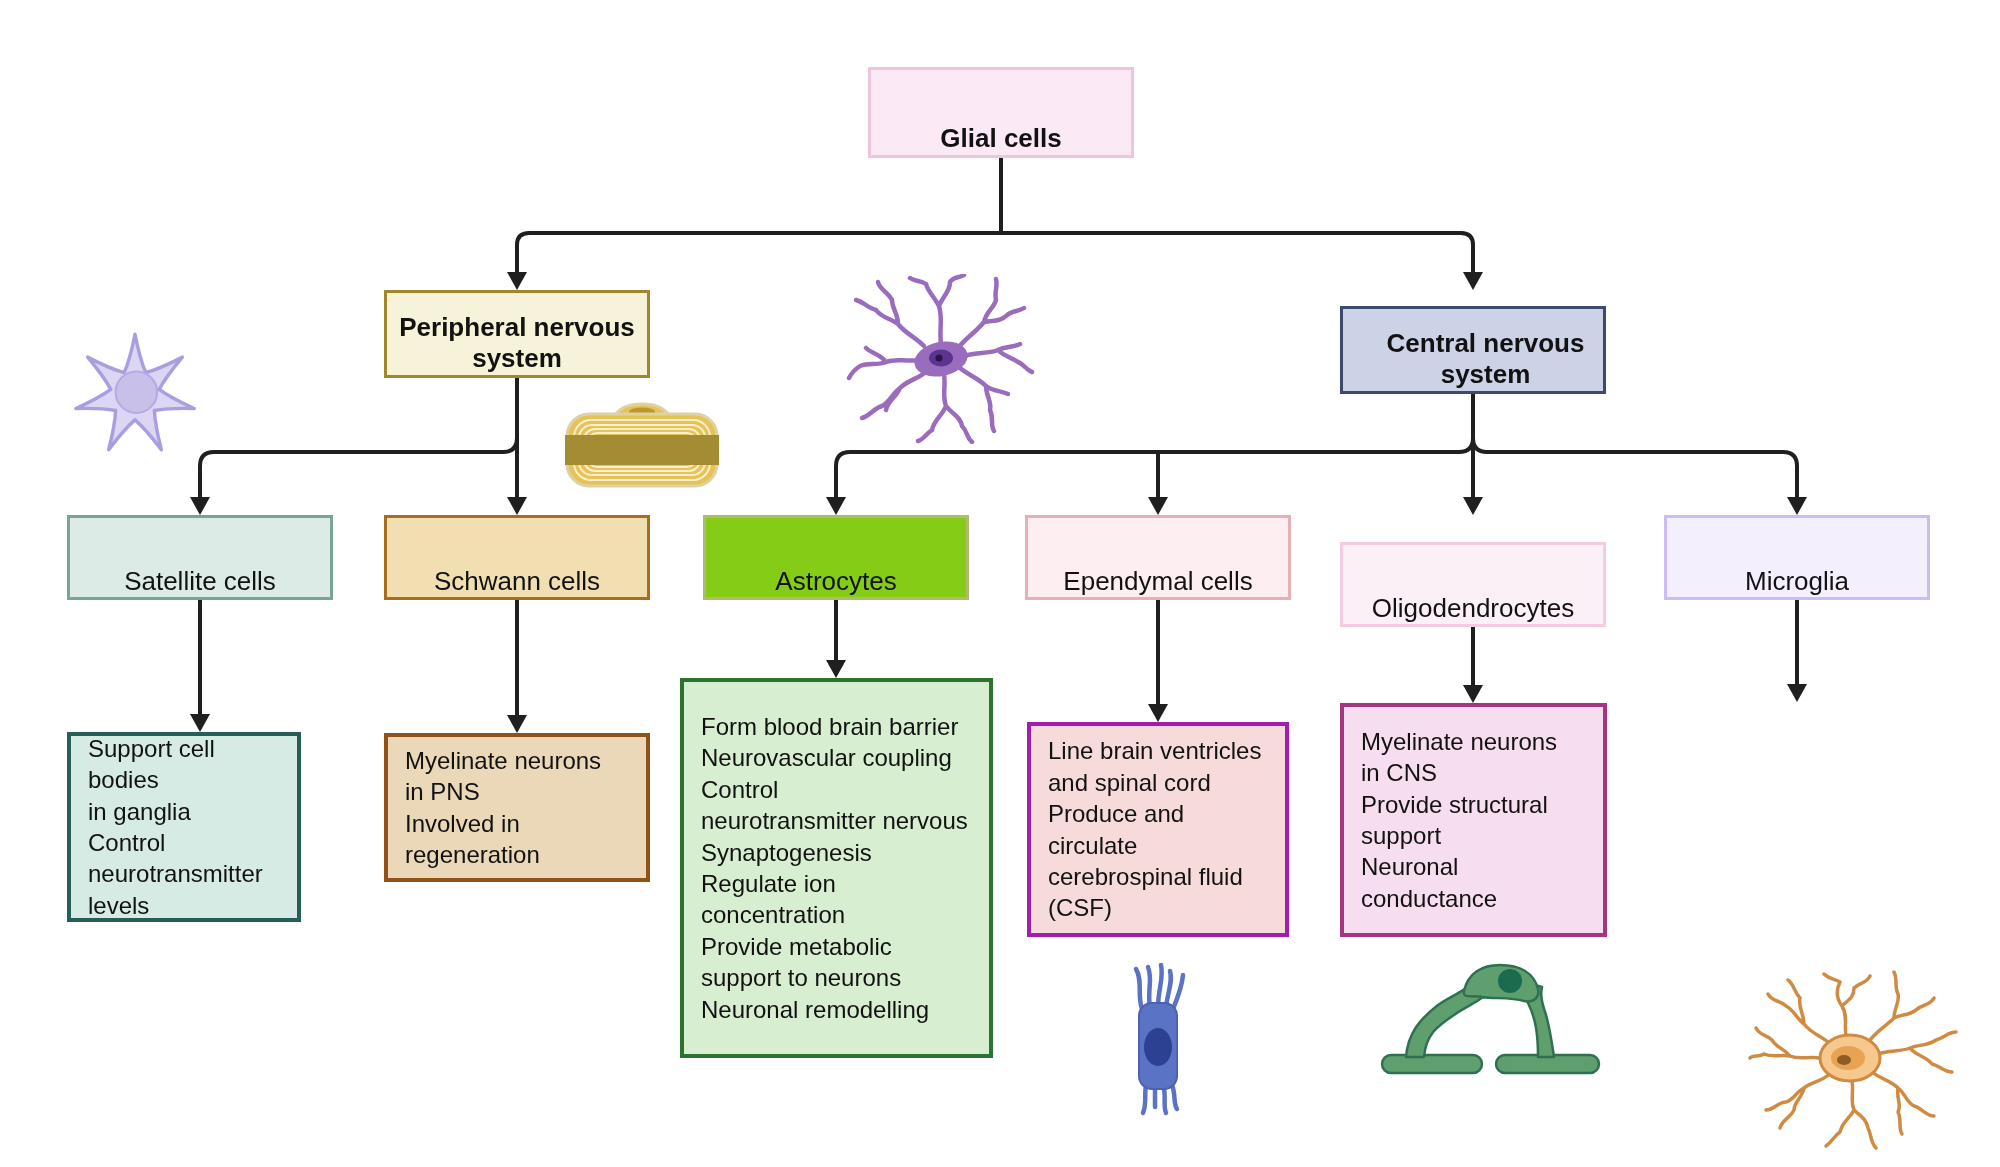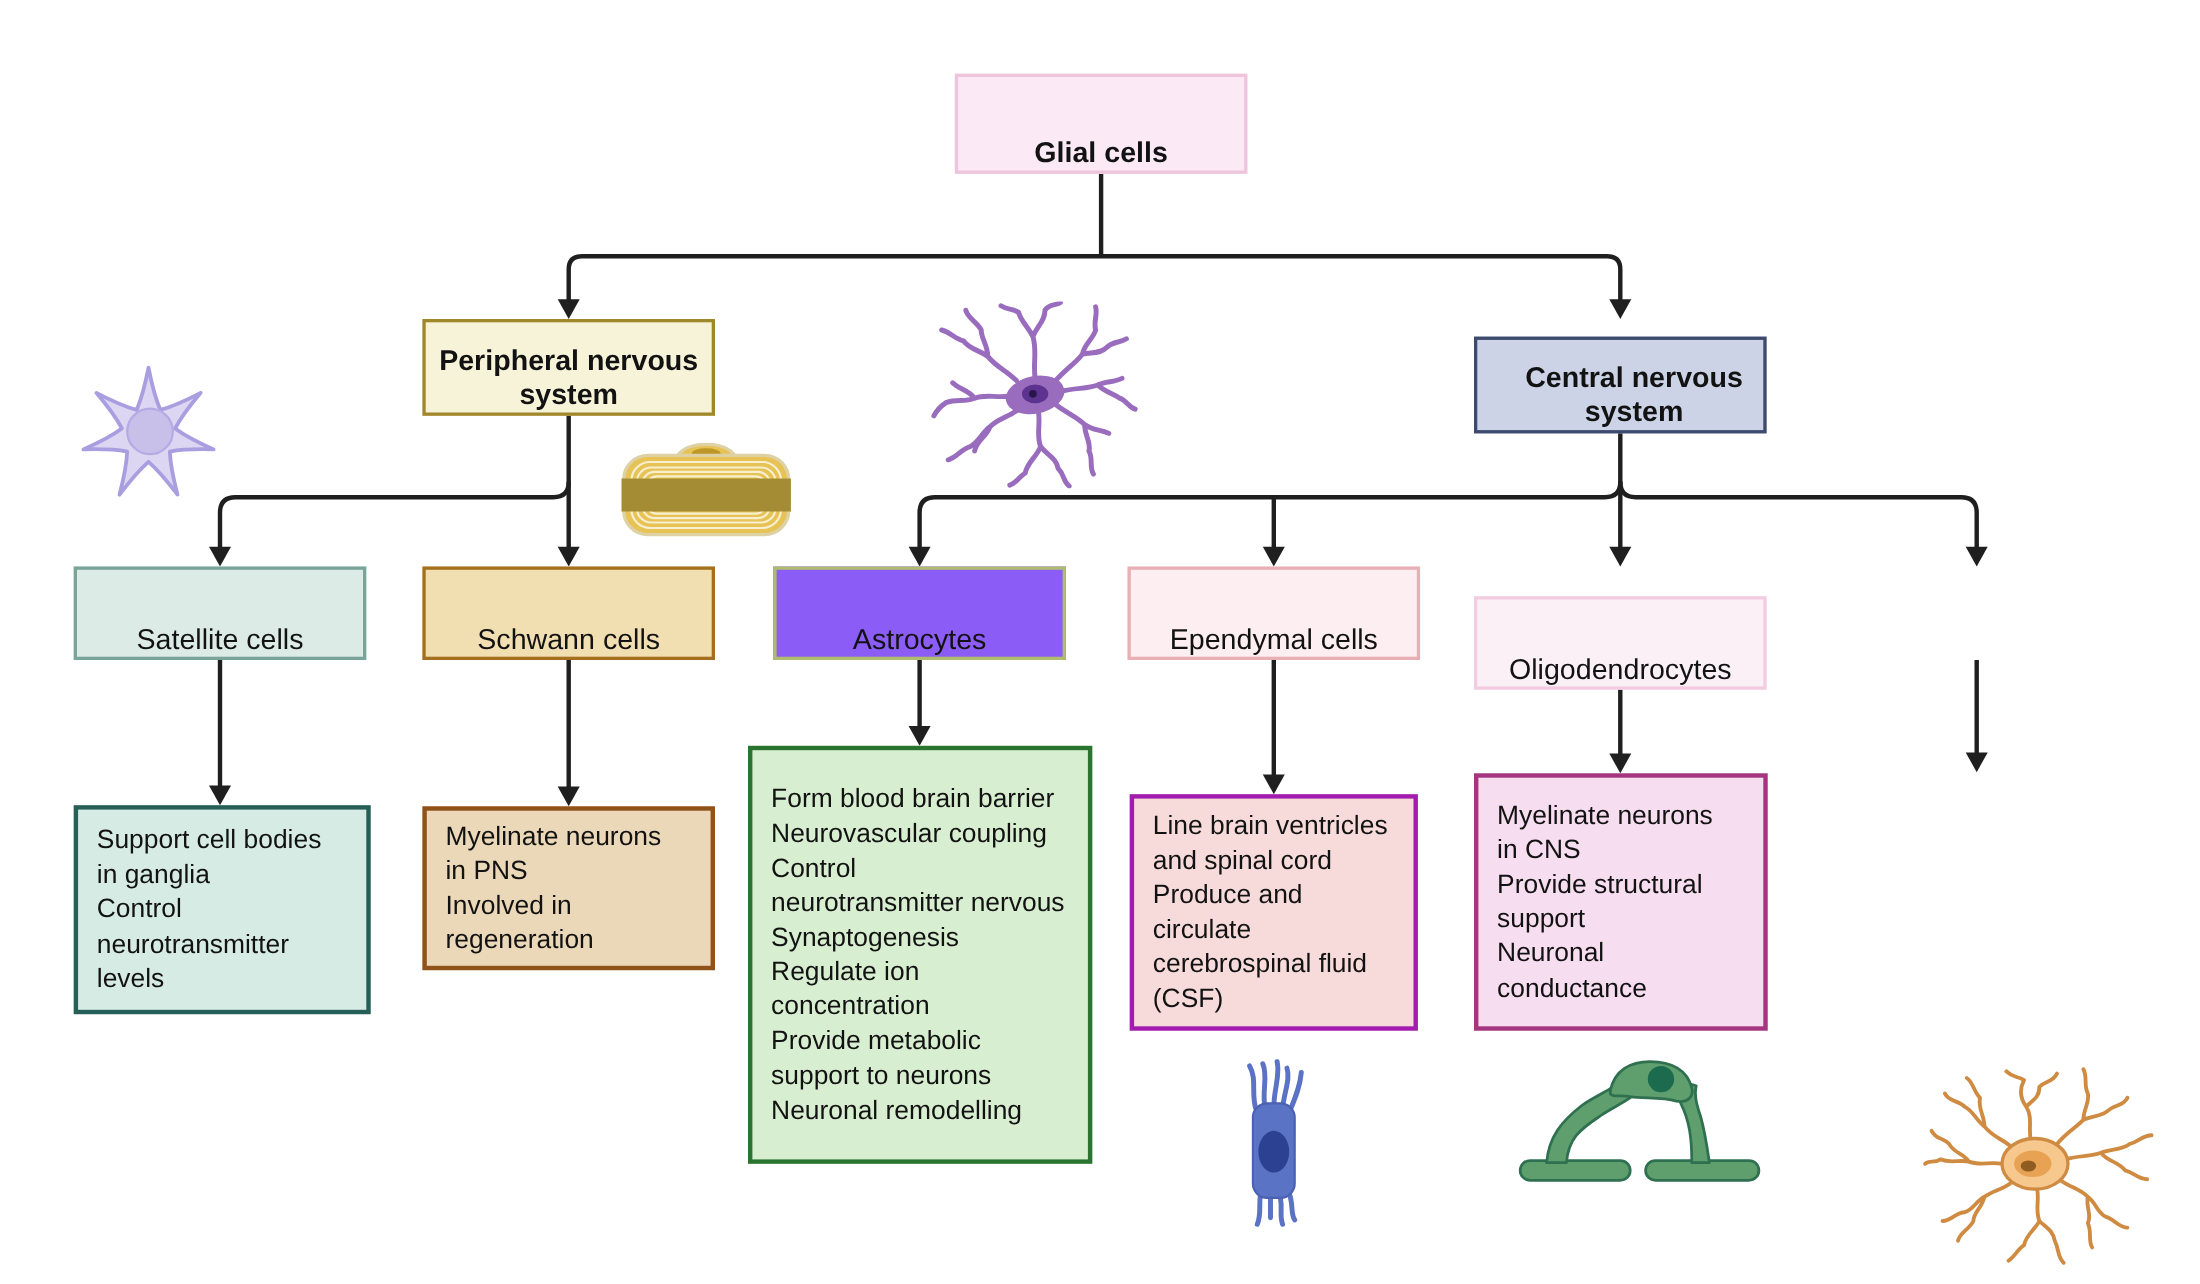--- a/index.html
+++ b/index.html
@@ -81,31 +81,34 @@
   <div class="node toplevel" style="left:1340px;top:306px;width:266px;height:88px;background:#ccd3e7;border:3px solid #3e4a6d;padding-left:25px;">
     <span>Central nervous system</span>
   </div>
 
   <div class="node title" style="left:67px;top:515px;width:266px;height:85px;background:#dcebe6;border:3px solid #78a49a;">
     <span>Satellite cells</span>
   </div>
   <div class="node title" style="left:384px;top:515px;width:266px;height:85px;background:#f1dfb2;border:3px solid #a4701e;">
     <span>Schwann cells</span>
   </div>
-  <div class="node title" style="left:703px;top:515px;width:266px;height:85px;background:#8b5cf6;border:3px solid #afbc70;">
+  <div class="node title" style="left:703px;top:515px;width:266px;height:85px;background:#84cc16;border:3px solid #afbc70;">
     <span>Astrocytes</span>
   </div>
   <div class="node title" style="left:1025px;top:515px;width:266px;height:85px;background:#fdeff1;border:3px solid #e8afb5;">
     <span>Ependymal cells</span>
   </div>
   <div class="node title" style="left:1340px;top:542px;width:266px;height:85px;background:#fcf0f7;border:3px solid #f3cce1;">
     <span>Oligodendrocytes</span>
   </div>
-
-  <div class="desc" style="left:67px;top:732px;width:270px;height:190px;background:#d7ebe5;border:4px solid #265f57;">
+  <div class="node title" style="left:1664px;top:515px;width:266px;height:85px;background:#f4effd;border:3px solid #ccbcf1;">
+    <span>Microglia</span>
+  </div>
+
+  <div class="desc" style="left:67px;top:732px;width:234px;height:190px;background:#d7ebe5;border:4px solid #265f57;">
     <span>Support cell bodies
 in ganglia
 Control
 neurotransmitter
 levels</span>
   </div>
   <div class="desc" style="left:384px;top:733px;width:266px;height:149px;background:#ebd8b8;border:4px solid #8f5218;">
     <span>Myelinate neurons
 in PNS
 Involved in

